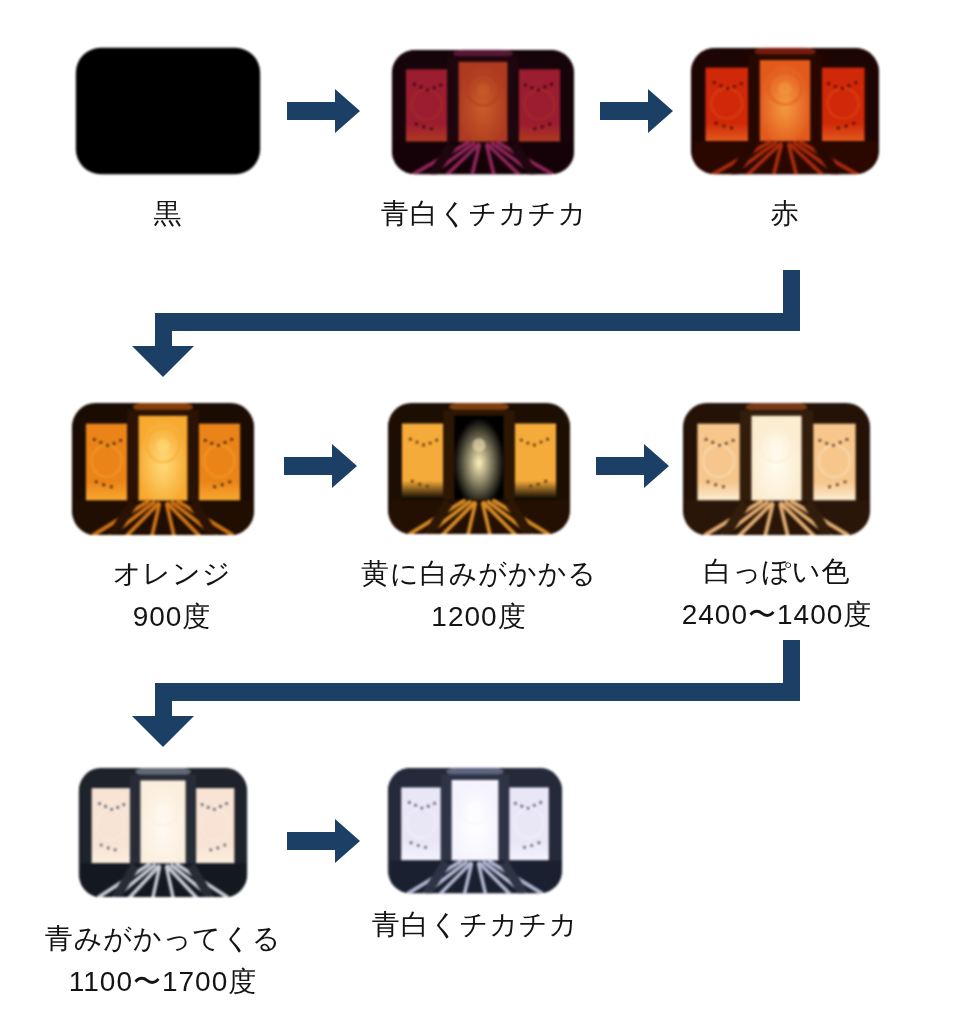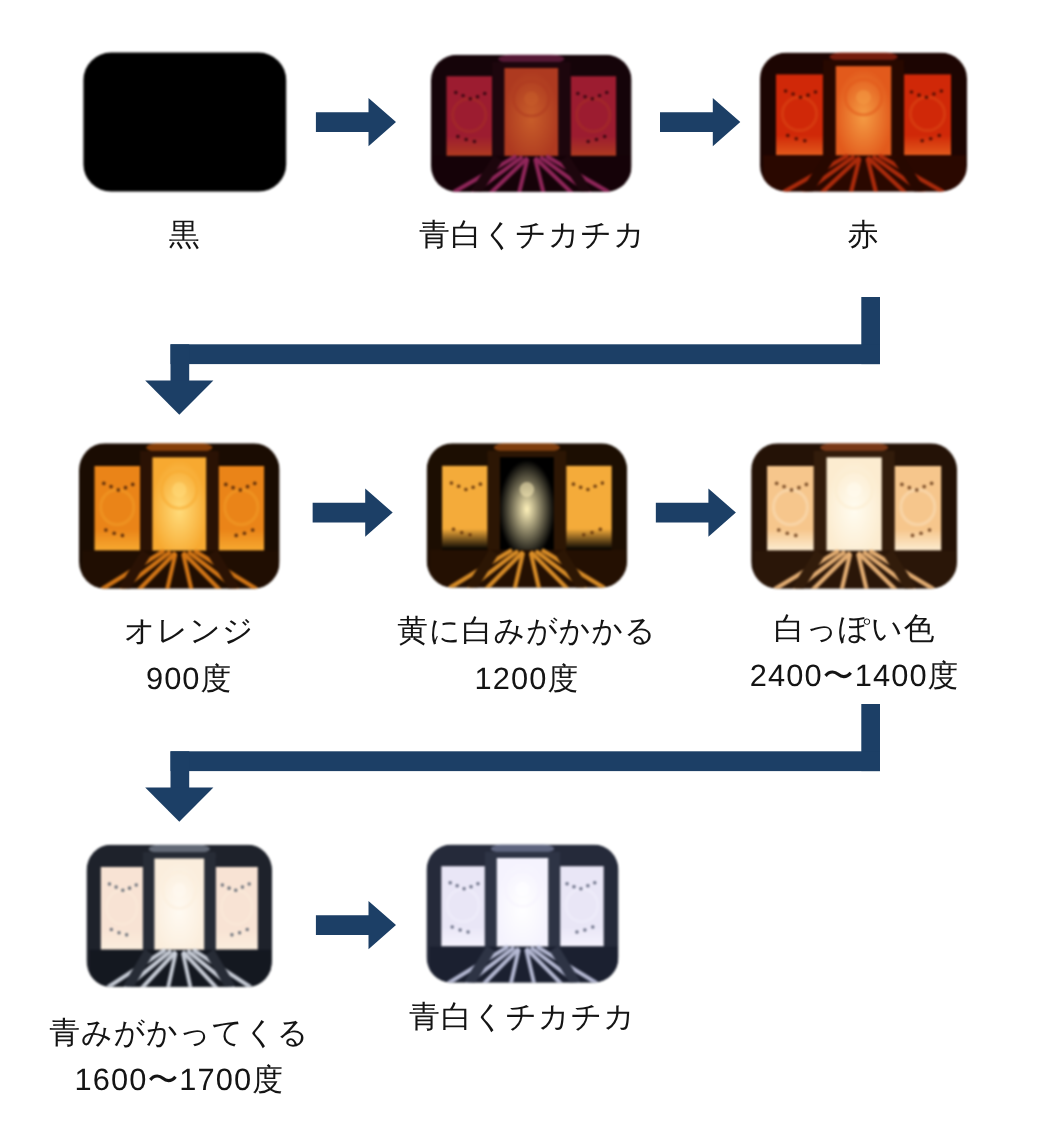--- a/index.html
+++ b/index.html
@@ -470,21 +470,21 @@
     <div class="line">黄に白みがかかる</div>
     <div class="line">1200度</div>
   </div>
   <div class="caption" style="left:627px;top:550px">
     <div class="line">白っぽい色</div>
     <div class="line">2400〜1400度</div>
   </div>
 
   <div class="caption" style="left:13px;top:917px">
     <div class="line">青みがかってくる</div>
-    <div class="line">1600〜1700度</div>
+    <div class="line">1100〜1700度</div>
   </div>
   <div class="caption" style="left:325px;top:903px">
     <div class="line">青白くチカチカ</div>
   </div>
 
   <div class="arrow" style="left:287px;top:88px;width:74px;height:46px">
       <svg viewBox="0 0 74 46" preserveAspectRatio="none">
     <polygon points="0,14 48,14 48,1 73,23 48,45 48,32 0,32" fill="#1c3f66"></polygon>
       </svg>
     </div>

